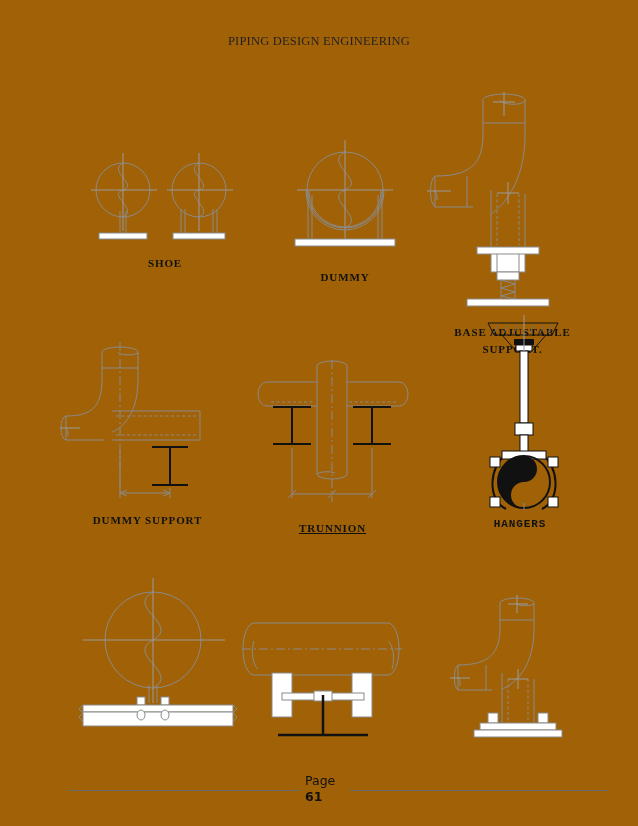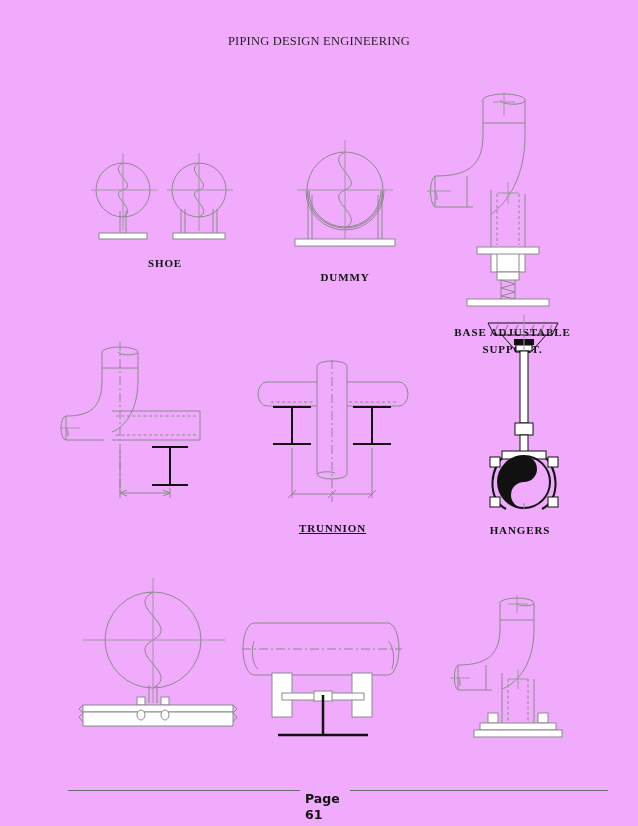--- a/index.html
+++ b/index.html
@@ -4,21 +4,21 @@
 <style>
   html, body {
     margin: 0;
     padding: 0;
     background: #ffffff;
   }
   #page {
     position: relative;
     width: 638px;
     height: 826px;
-    background: #f0abfc;
+    background: #a16207;
     overflow: hidden;
     font-family: "Liberation Serif", "DejaVu Serif", serif;
     color: #1a1a1a;
   }
   
   .doc-header {
     position: absolute;
     top: 34px;
     left: 0;
     width: 638px;
@@ -80,21 +80,21 @@
     position: absolute;
     left: 305px;
     top: 3px;
     width: 60px;
     font-family: "DejaVu Sans", "Liberation Sans", sans-serif;
     font-size: 12.5px;
     color: #111;
     text-align: left;
     line-height: 1.25;
   }
-  .footer-text .pg-word { font-weight: bold; display: block; margin-top: 18px; }
+  .footer-text .pg-word { font-weight: normal; display: block; }
   .footer-text .pg-num  { font-weight: bold; display: block; }
 </style>
 </head>
 <body>
 
 <div id="page">
 
   <div class="doc-header">PIPING DESIGN ENGINEERING</div>
 
   <div class="fig-row" style="top:90px; height:200px;">
@@ -234,20 +234,21 @@
           <line class="ln-k" style="stroke-width:2" x1="110" y1="107" x2="110" y2="145"></line>
           <line class="ln-k" style="stroke-width:2" x1="92" y1="145" x2="128" y2="145"></line>
 
           <line class="ln" x1="60" y1="110" x2="60" y2="158"></line>
           <line class="ln" x1="110" y1="148" x2="110" y2="158"></line>
           <line class="ln" x1="60" y1="153" x2="110" y2="153"></line>
           <path class="ln" d="M60 153 l7 -3 M60 153 l7 3"></path>
           <path class="ln" d="M110 153 l-7 -3 M110 153 l-7 3"></path>
         </svg>
       </div>
+      <div class="fig-caption" style="margin-top:12px;">DUMMY SUPPORT</div>
     </div>
 
     <div class="fig-cell" style="left:255px; top:18px; width:155px;">
       <div class="fig-art">
         <svg width="155" height="146" viewBox="0 0 155 146">
 
           <line class="ln" x1="62" y1="8" x2="62" y2="116"></line>
           <line class="ln" x1="92" y1="8" x2="92" y2="116"></line>
           <path class="ln" d="M62 8 A 15 5 0 0 1 92 8"></path>
           <path class="ln" d="M62 116 A 15 5 0 0 0 92 116"></path>
@@ -314,21 +315,21 @@
           <circle class="ln-k" style="stroke-width:2" cx="74" cy="167" r="26" fill="#ffffff"></circle>
           <path class="fill-k" d="M74 141 A 26 26 0 0 0 74 193 A 13 13 0 0 1 74 167 A 13 13 0 0 0 74 141 Z"></path>
 
           <rect class="ln-k fill-w" x="40" y="142" width="10" height="10"></rect>
           <rect class="ln-k fill-w" x="98" y="142" width="10" height="10"></rect>
           <rect class="ln-k fill-w" x="40" y="182" width="10" height="10"></rect>
           <rect class="ln-k fill-w" x="98" y="182" width="10" height="10"></rect>
           <line class="cdash" x1="74" y1="188" x2="74" y2="195"></line>
         </svg>
       </div>
-      <div class="fig-caption" style="margin-top:12px;">HANGERS</div>
+      <div class="fig-caption" style="margin-top:6px;font-family:Liberation Mono, monospace;">HANGERS</div>
     </div>
   </div>
 
   <div class="fig-row" style="top:575px; height:180px;">
 
     <div class="fig-cell" style="left:75px; top:0px; width:165px;">
       <div class="fig-art">
         <svg width="165" height="165" viewBox="0 0 165 165">
           <circle class="ln" cx="78" cy="65" r="48"></circle>
           <path class="ln" d="M78 17 C 50 32 106 50 78 65 C 50 80 106 98 78 113"></path>

